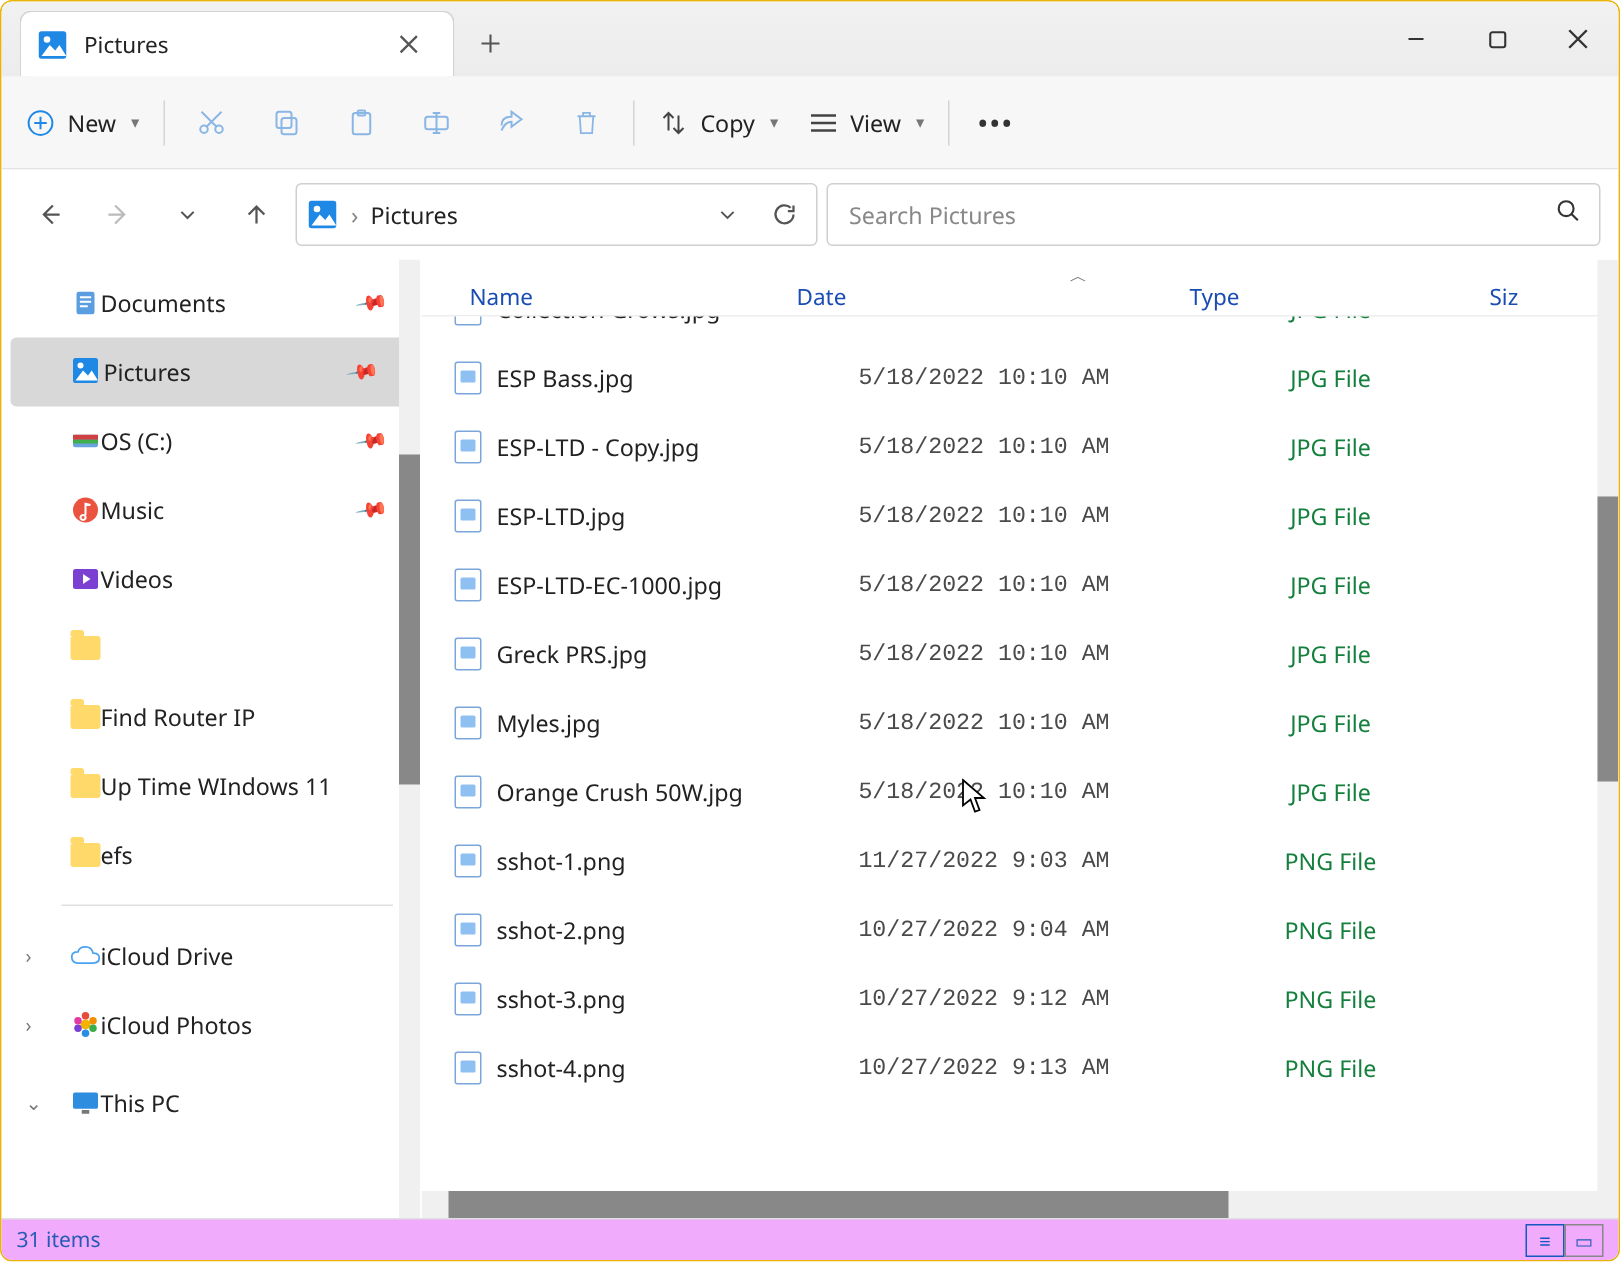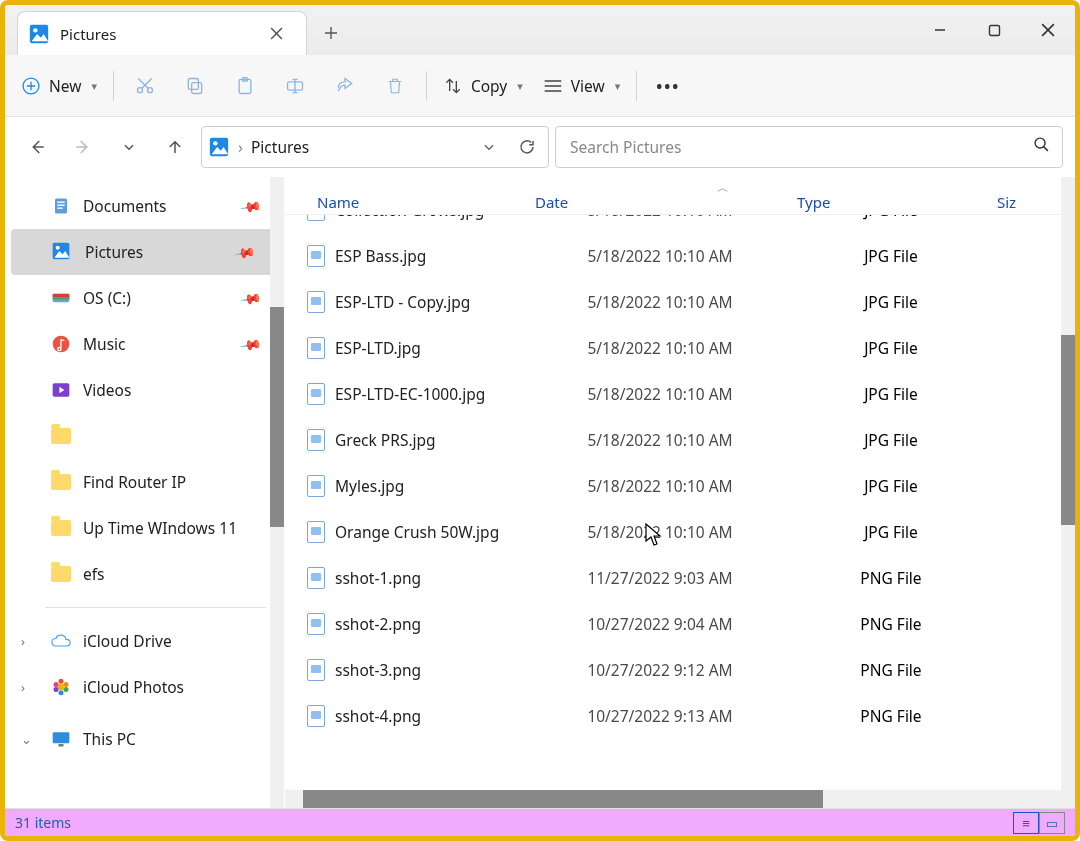--- a/index.html
+++ b/index.html
@@ -10,21 +10,21 @@
     --muted:#6b6b6b;
     --accent:#1976d2;
     --sel:#d8d8d8;
     --hover:#eaeaea;
     --iconblue:#2196f3;
     --folder:#ffd96a;
     --scroll:#8e8e8e;
   }
   *{box-sizing:border-box;font-family:"Segoe UI",system-ui,sans-serif;}
   body{margin:0;background:#fff;}
-  .window{width:1080px;height:841px;margin:0;background:#fff;border:5px solid #eab308;border-radius:8px;overflow:hidden;display:flex;flex-direction:column;position:relative;}
+  .window{width:1080px;height:841px;margin:0;background:#fff;border:1px solid #eab308;border-radius:8px;overflow:hidden;display:flex;flex-direction:column;position:relative;}
   
   .titlebar{height:50px;background:linear-gradient(#f1f1f1,#ececec);display:flex;align-items:flex-end;position:relative;}
   .tab{height:44px;margin-left:12px;margin-bottom:0;background:#ffffff;border:1px solid #d4d4d4;border-bottom:none;border-radius:8px 8px 0 0;display:flex;align-items:center;padding:0 14px 0 10px;gap:10px;min-width:290px;}
   .tab .tab-title{font-size:15px;color:#222;}
   .tab .tab-close{width:32px;height:32px;display:flex;align-items:center;justify-content:center;border-radius:4px;color:#555;}
   .newtab{width:40px;height:40px;display:flex;align-items:center;justify-content:center;color:#555;font-size:18px;margin-left:4px;margin-bottom:2px;}
   .wincontrols{position:absolute;right:0;top:0;height:50px;display:flex;}
   .wincontrols div{width:54px;height:50px;display:flex;align-items:center;justify-content:center;color:#333;}
   
   .toolbar{height:62px;background:#f7f7f7;border-bottom:1px solid var(--border);display:flex;align-items:center;padding:0 6px;gap:0;}
@@ -42,40 +42,40 @@
   .addrbox .grow{flex:1;}
   .addrbox .endbtn{width:30px;height:30px;display:flex;align-items:center;justify-content:center;color:#555;}
   .searchbox{flex:1;height:42px;border:1px solid #cfcfcf;border-radius:4px;background:#fff;display:flex;align-items:center;padding:16px 12px;gap:8px;}
   .searchbox input{border:none;outline:none;flex:1;font-size:15.5px;color:#222;background:transparent;}
   .searchbox input::placeholder{color:#888;}
   .searchbox .sicon{color:#333;}
   
   .main{flex:1;display:flex;overflow:hidden;background:#fff;position:relative;}
   .sidebar{width:280px;border-right:1px solid transparent;display:flex;flex-direction:column;padding-top:6px;position:relative;}
   .sidebar .scroll{width:14px;background:#f0f0f0;position:absolute;right:0;top:0;bottom:0;}
-  .sbitem{height:46px;display:flex;align-items:center;padding:0 10px 0 46px;gap:12px;font-size:15.5px;color:#222;position:relative;text-align:center;}
+  .sbitem{height:46px;display:flex;align-items:center;padding:0 10px 0 46px;font-size:15.5px;color:#222;position:relative;text-align:center;}
   .sbitem.sel{background:var(--sel);border-radius:4px;margin:0 6px;padding-left:40px;}
   .sbitem .pin{position:absolute;right:24px;color:#8a8a8a;font-size:14px;transform:rotate(35deg);}
   .sbitem .expander{position:absolute;left:16px;color:#7a7a7a;font-size:13px;}
   .sbhr{height:1px;background:#e0e0e0;margin:10px 18px 10px 40px;}
   .content{flex:1;display:flex;flex-direction:column;position:relative;overflow:hidden;}
   .colhdr-wrap{position:relative;}
   .sorticon{position:absolute;left:432px;top:2px;color:#777;font-size:12px;}
   .colhdr{height:38px;display:flex;align-items:center;font-size:15px;color:#1a4db3;border-bottom:1px solid #eee;padding-top:12px;}
   .colhdr div{padding:0 6px;}
   .col-name{width:244px;padding-left:32px!important;}
   .col-date{width:262px;}
   .col-type{width:200px;}
   .col-size{width:50px;}
   .filelist{flex:1;overflow:hidden;position:relative;}
   .row{height:46px;display:flex;align-items:center;font-size:15.5px;color:#222;text-align:center;}
   .row.cut{margin-top:-28px;}
   .row .cname{width:244px;display:flex;align-items:center;gap:10px;padding-left:22px;}
-  .row .cdate{width:262px;color:#4a4a4a;}
-  .row .ctype{width:200px;color:#000000;}
+  .row .cdate{width:262px;color:#4a4a4a;font-family:Liberation Mono, monospace;}
+  .row .ctype{width:200px;color:#15803d;}
   .cursor{position:absolute;left:360px;top:308px;color:#000;font-size:20px;}
   .hscroll{height:18px;background:#f0f0f0;display:flex;align-items:center;}
   .hscroll .thumb{height:18px;background:#888;width:520px;margin-left:18px;}
   .vscrollR{width:14px;background:#f0f0f0;position:absolute;right:0;top:0;bottom:18px;}
   .vscrollR .thumb{width:14px;background:#888;height:190px;margin-top:158px;}
   .sidebar-scroll-thumb{position:absolute;right:0;top:130px;width:14px;height:220px;background:#888;}
   .statusbar{height:28px;border-top:1px solid #e0e0e0;display:flex;align-items:center;padding:0 10px;font-size:14px;color:#265bb5;background:#f0abfc;justify-content:space-between;}
   .statusbar .viewbtns{display:flex;gap:0;}
   .statusbar .viewbtns div{width:26px;height:22px;border:1px solid #888;display:flex;align-items:center;justify-content:center;font-size:13px;}
   .statusbar .viewbtns div.active{border-color:#1558c0;color:#1558c0;}

